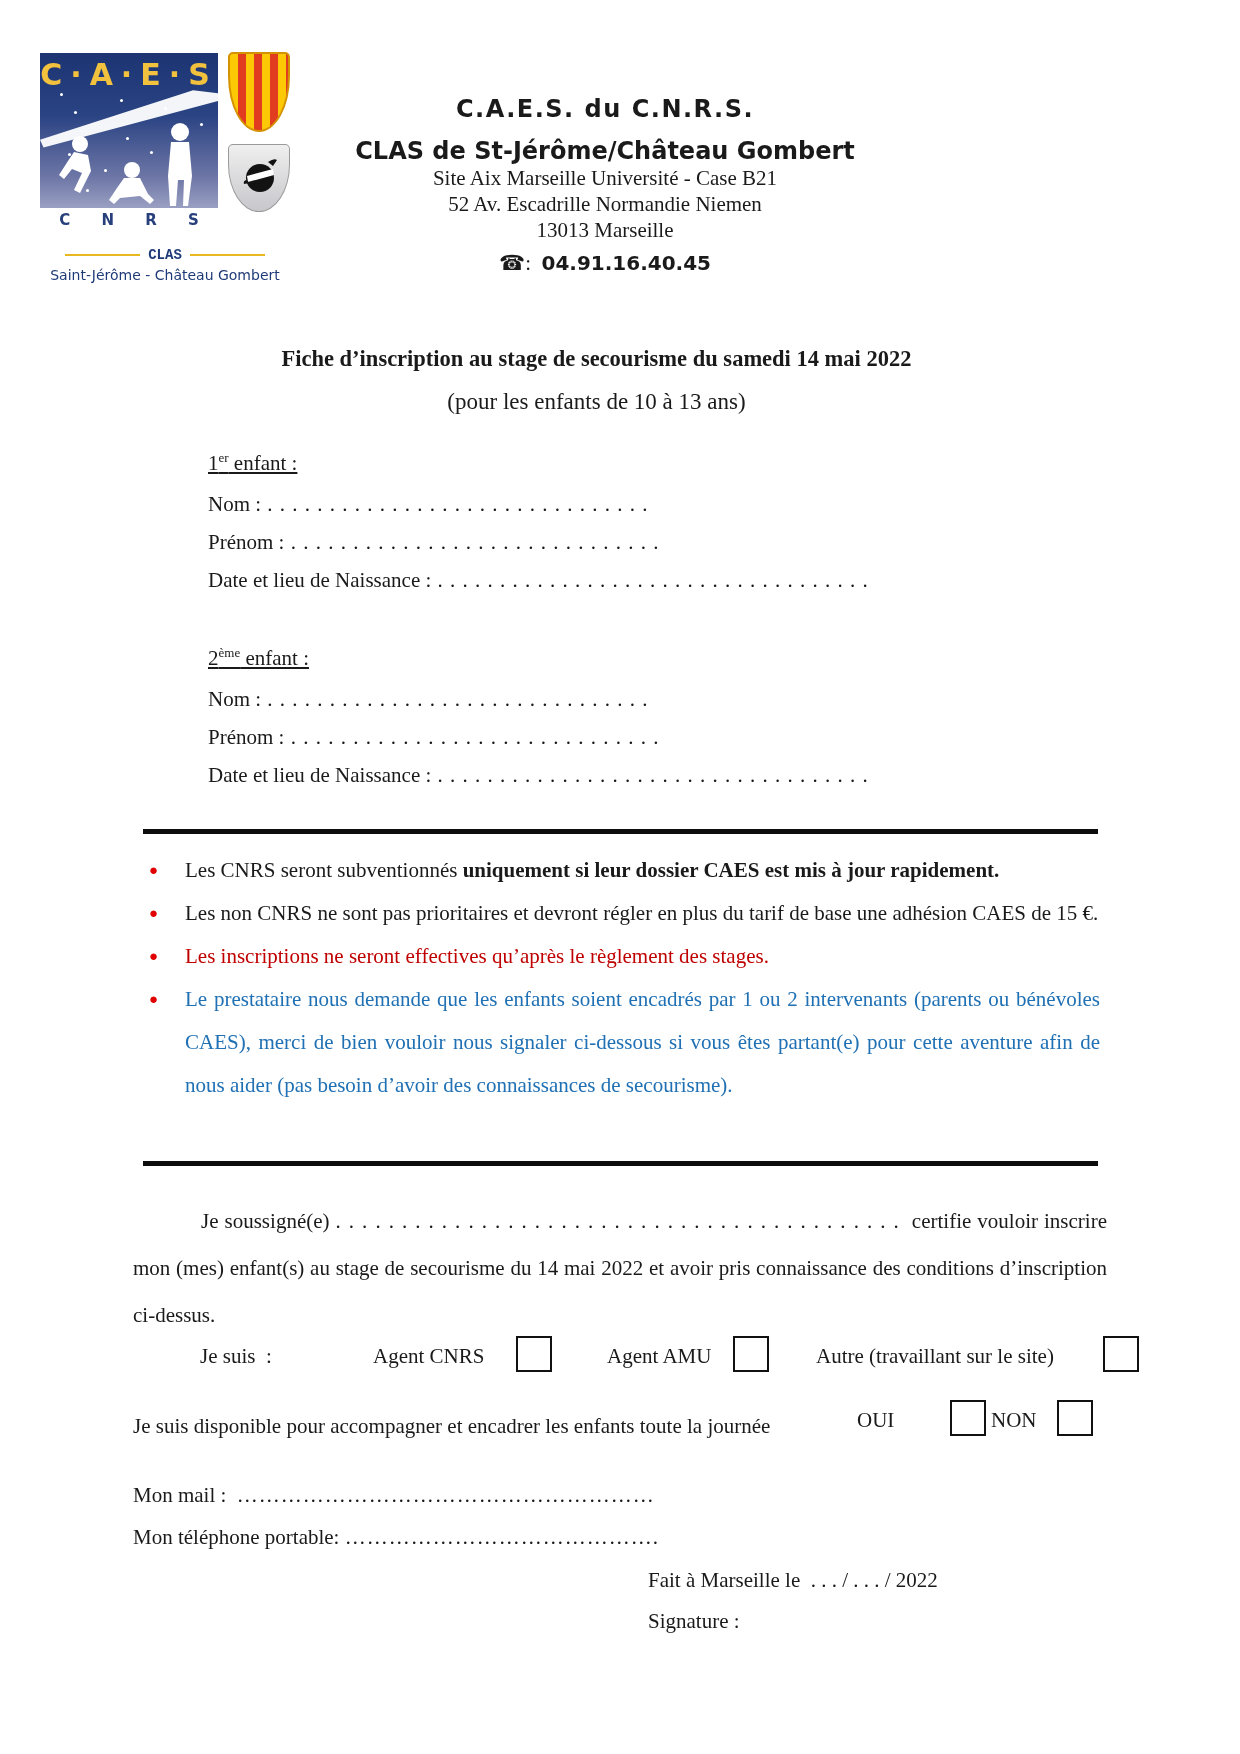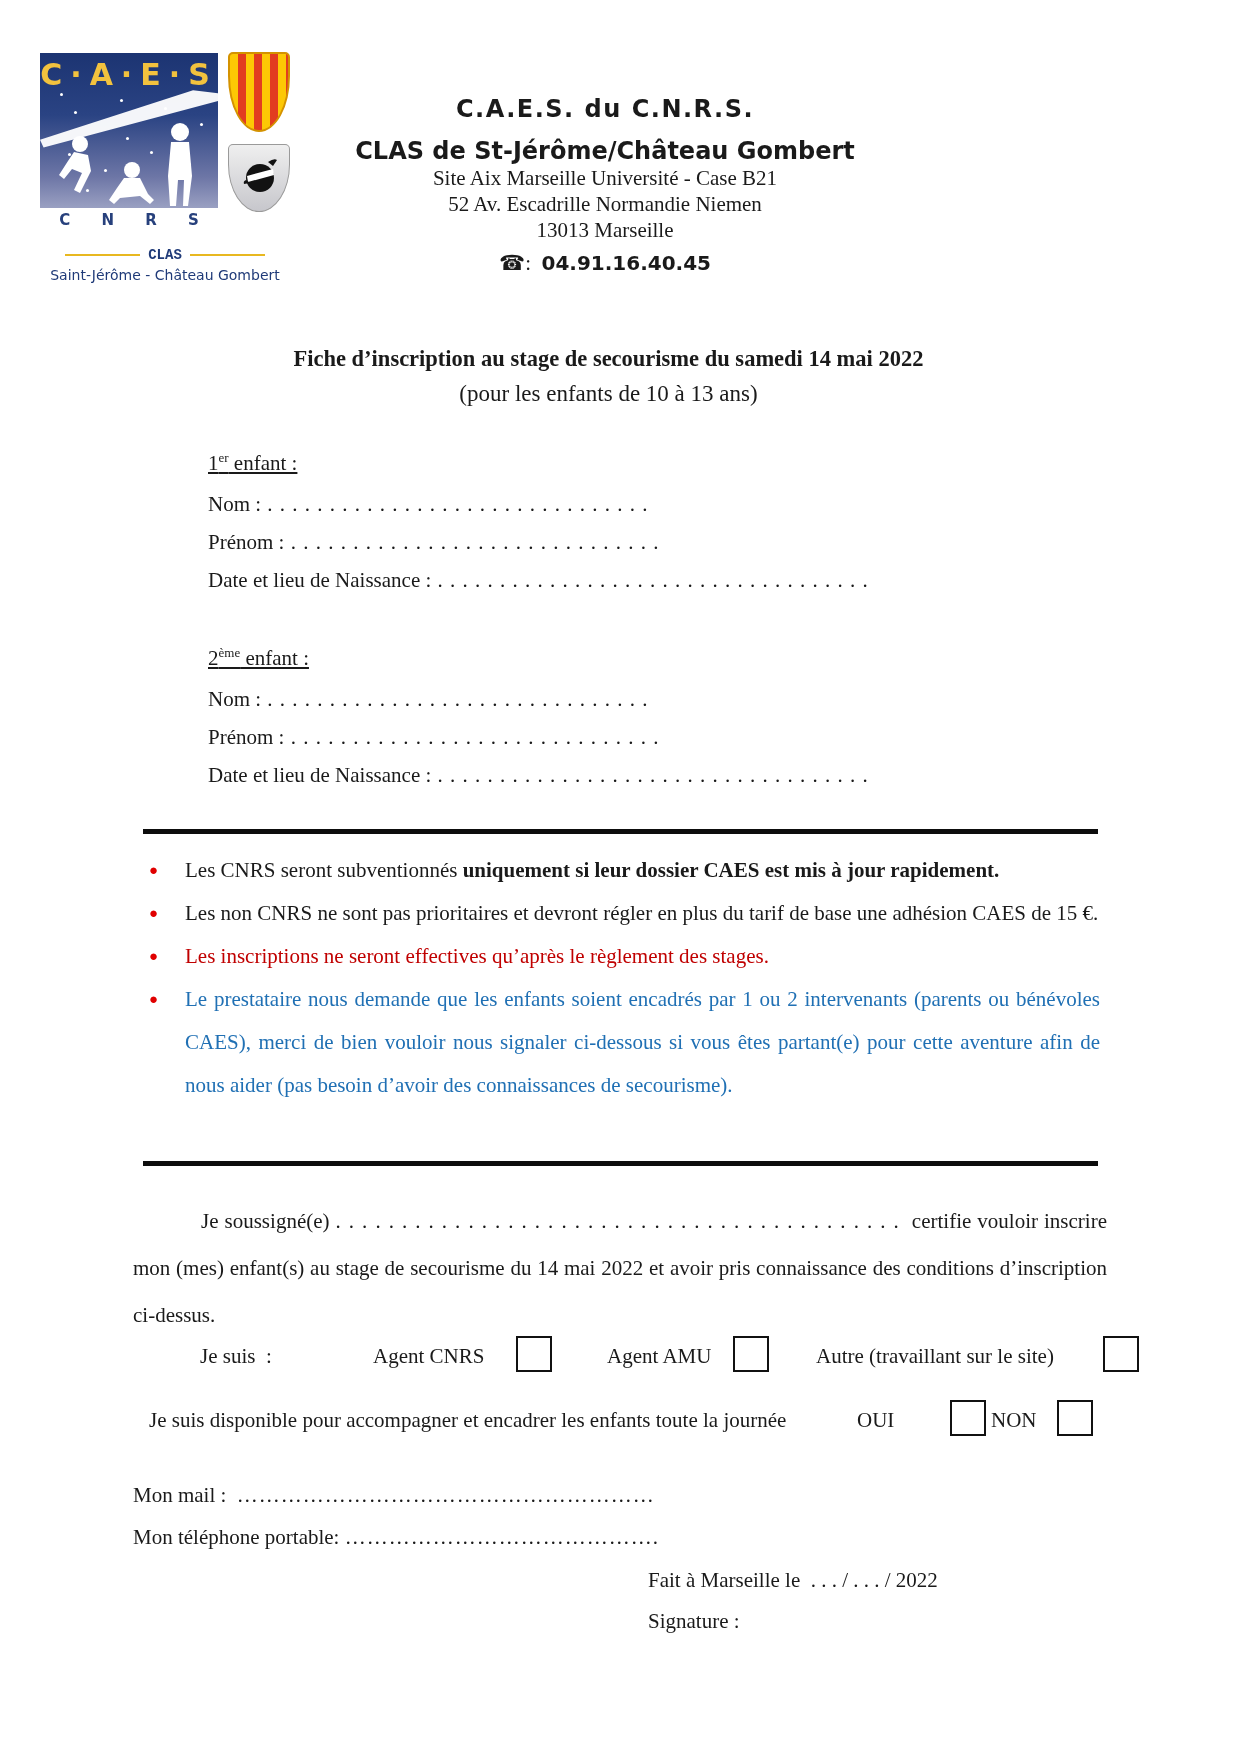--- a/index.html
+++ b/index.html
@@ -35,23 +35,23 @@
 
   
   .header-block{position:absolute;left:255px;top:95px;width:700px;text-align:center;}
   .header-org{font-family:"DejaVu Sans",sans-serif;font-weight:bold;font-size:24px;letter-spacing:1.5px;}
   .header-clas{font-family:"DejaVu Sans",sans-serif;font-weight:bold;font-size:24px;margin-top:14px;}
   .header-addr{font-size:21px;line-height:26px;}
   .header-phone{font-size:21px;margin-top:8px;}
   .phone-num{font-family:"DejaVu Sans",sans-serif;font-weight:bold;font-size:20px;}
 
   
-  .title-block{position:absolute;left:16px;top:346px;width:1185px;text-align:center;}
+  .title-block{position:absolute;left:4px;top:346px;width:1185px;text-align:center;}
   .title-main{font-weight:bold;font-size:22.5px;}
-  .title-sub{font-size:23px;margin-top:9px;}
+  .title-sub{font-size:23px;margin-top:17px;}
 
   
   .line{position:absolute;left:208px;font-size:21px;white-space:nowrap;}
   .section-head{text-decoration:underline;}
   .section-head sup{font-size:13px;}
   .dots{letter-spacing:1px;}
 
   
   .rule{position:absolute;left:143px;width:955px;height:5px;background:#0d0d0d;}
 
@@ -193,21 +193,21 @@
     <span class="t" style="left:67px;">Je suis&nbsp; :</span>
     <span class="t" style="left:240px;">Agent CNRS</span>
     <span class="checkbox" style="left:383px;"></span>
     <span class="t" style="left:474px;">Agent AMU</span>
     <span class="checkbox" style="left:600px;"></span>
     <span class="t" style="left:683px;">Autre (travaillant sur le site)</span>
     <span class="checkbox" style="left:970px;"></span>
   </div>
 
   <div class="abs-row" style="top:1400px;">
-    <span class="t" style="left:16px;">Je suis disponible pour accompagner et encadrer les enfants toute la journée</span>
+    <span class="t" style="left:0;margin-top:6px;">Je suis disponible pour accompagner et encadrer les enfants toute la journée</span>
     <span class="t" style="left:724px;">OUI</span>
     <span class="checkbox" style="left:817px;"></span>
     <span class="t" style="left:858px;">NON</span>
     <span class="checkbox" style="left:924px;"></span>
   </div>
 
   <div class="contact-line" style="top:1483px;">
     <span>Mon mail :</span>&nbsp;
     <span class="leader">…………………………………………………</span>
   </div>

